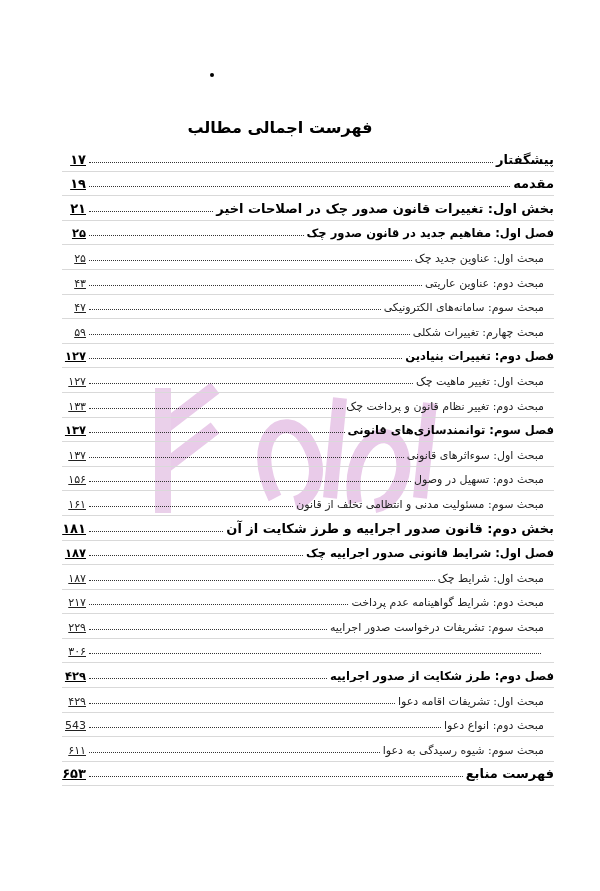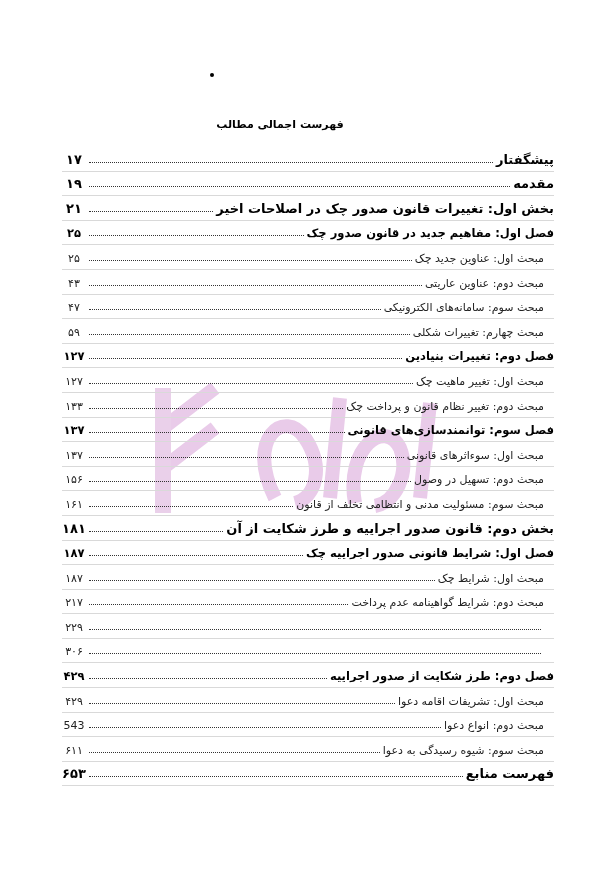--- a/index.html
+++ b/index.html
@@ -6,41 +6,41 @@
   body {
     width: 600px; height: 891px; position: relative; overflow: hidden;
     font-family: "DejaVu Sans", sans-serif; color: #000;
   }
   .page-dot {
     position: absolute; left: 210px; top: 73px; width: 4px; height: 4px;
     background: #000; border-radius: 50%;
   }
   .title {
     position: absolute; top: 118px; left: 0; width: 560px; text-align: center;
-    font-weight: bold; font-size: 11px; direction: rtl;
+    font-weight: bold; font-size: 16px; direction: rtl;
   }
   .watermark {
     position: absolute; left: 155px; top: 378px; width: 290px; height: 140px;
     pointer-events: none; z-index: 0;
   }
   .toc {
     position: absolute; left: 62px; top: 147px; width: 492px;
     direction: rtl; z-index: 1;
   }
   .row {
     display: flex; align-items: flex-end; height: 24.6px;
     border-bottom: 1px solid #d9d9d9; box-sizing: border-box;
     padding-bottom: 4px;
   }
   .row .label { white-space: nowrap; flex: 0 0 auto; }
   .row .dots {
     flex: 1 1 auto; overflow: hidden; white-space: nowrap;
     border-bottom: 1.4px dotted #333; margin: 0 3px 4px 3px; height: 1px;
   }
-  .row .page { flex: 0 0 auto; white-space: nowrap; text-align: center; min-width: 24px; }
+  .row .page { flex: 0 0 auto; white-space: nowrap; text-align: right; min-width: 24px; text-decoration: underline; }
   .lvl0 { font-weight: bold; font-size: 13px; }
   .lvl0 .page { font-size: 13px; }
   .lvl1 { font-weight: bold; font-size: 11.5px; padding-right: 0; }
   .lvl2 { font-size: 11px; padding-right: 10px; color: #222; }
   .lvl2 .page { font-size: 11px; }
 </style>
 </head>
 <body>
 
 <div class="page-dot"></div>
@@ -150,20 +150,21 @@
     <span class="label">مبحث اول: شرایط چک</span>
     <span class="dots"></span>
     <span class="page">۱۸۷</span>
   </div>
   <div class="row lvl2">
     <span class="label">مبحث دوم: شرایط گواهینامه عدم پرداخت</span>
     <span class="dots"></span>
     <span class="page">۲۱۷</span>
   </div>
   <div class="row lvl2">
+    <span class="label">مبحث سوم: تشریفات درخواست صدور اجراییه</span>
     <span class="dots"></span>
     <span class="page">۲۲۹</span>
   </div>
   <div class="row lvl2">
     <span class="dots"></span>
     <span class="page">۳۰۶</span>
   </div>
   <div class="row lvl1">
     <span class="label">فصل دوم: طرز شکایت از صدور اجراییه</span>
     <span class="dots"></span>

